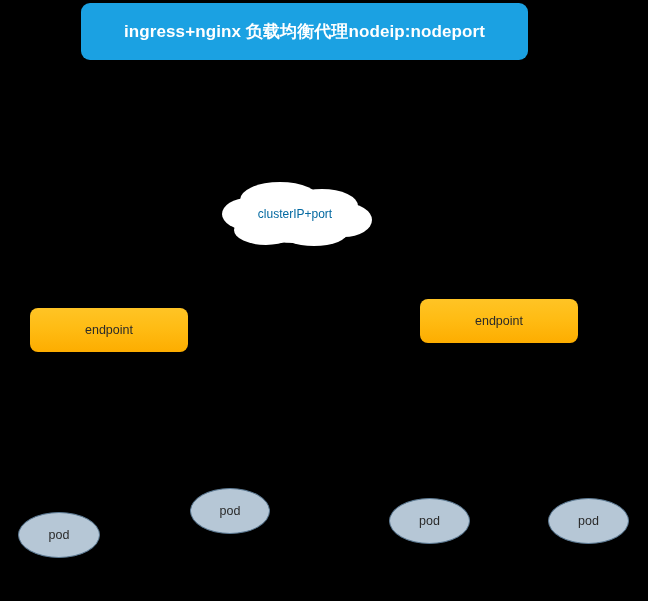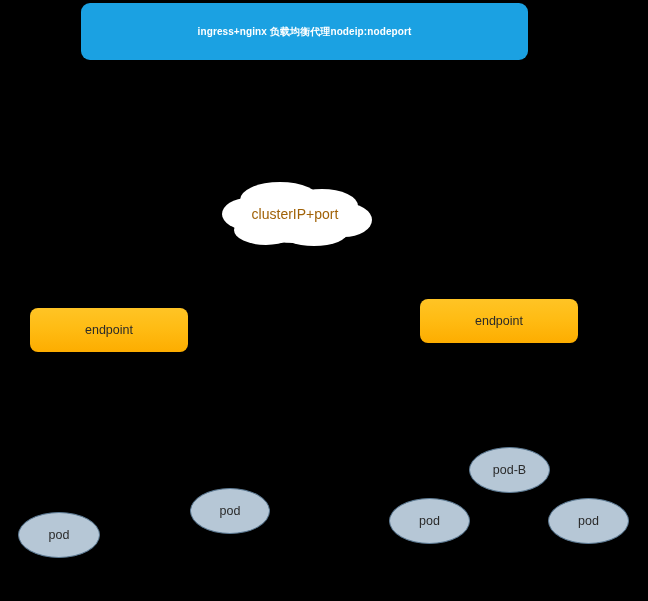--- a/index.html
+++ b/index.html
@@ -26,21 +26,21 @@
     border-radius: 9px;
     background: #1ba1e2;
     box-shadow: 2px 2px 3px rgba(0,0,0,0.55);
     display: flex;
     align-items: center;
     justify-content: center;
     box-sizing: border-box;
   }
   .banner-label {
     color: #ffffff;
-    font-size: 10px;
+    font-size: 17px;
     font-weight: bold;
     letter-spacing: 0.1px;
     white-space: nowrap;
     text-align: center;
   }
 
   
   .diamond {
     position: absolute;
     display: block;
@@ -71,22 +71,22 @@
   }
   .cloud-label {
     position: absolute;
     left: 0;
     top: 0;
     width: 100%;
     height: 100%;
     display: flex;
     align-items: center;
     justify-content: center;
-    color: #a16207;
-    font-size: 14px;
+    color: #0369a1;
+    font-size: 12px;
     pointer-events: none;
     white-space: nowrap;
     padding-right: 6px;
     box-sizing: border-box;
   }
 
   
   .endpoint {
     position: absolute;
     border-radius: 8px;
@@ -157,23 +157,20 @@
 
 
   <div class="pod" style="left:190px; top:488px; width:80px; height:46px;">
     <span class="pod-label">pod</span>
   </div>
 
   <div class="pod" style="left:18px; top:512px; width:82px; height:46px;">
     <span class="pod-label">pod</span>
   </div>
 
-  <div class="pod" style="left:469px; top:447px; width:81px; height:46px;">
-    <span class="pod-label">pod-B</span>
-  </div>
 
   <div class="pod" style="left:389px; top:498px; width:81px; height:46px;">
     <span class="pod-label">pod</span>
   </div>
 
   <div class="pod" style="left:548px; top:498px; width:81px; height:46px;">
     <span class="pod-label">pod</span>
   </div>
 
 </div>

